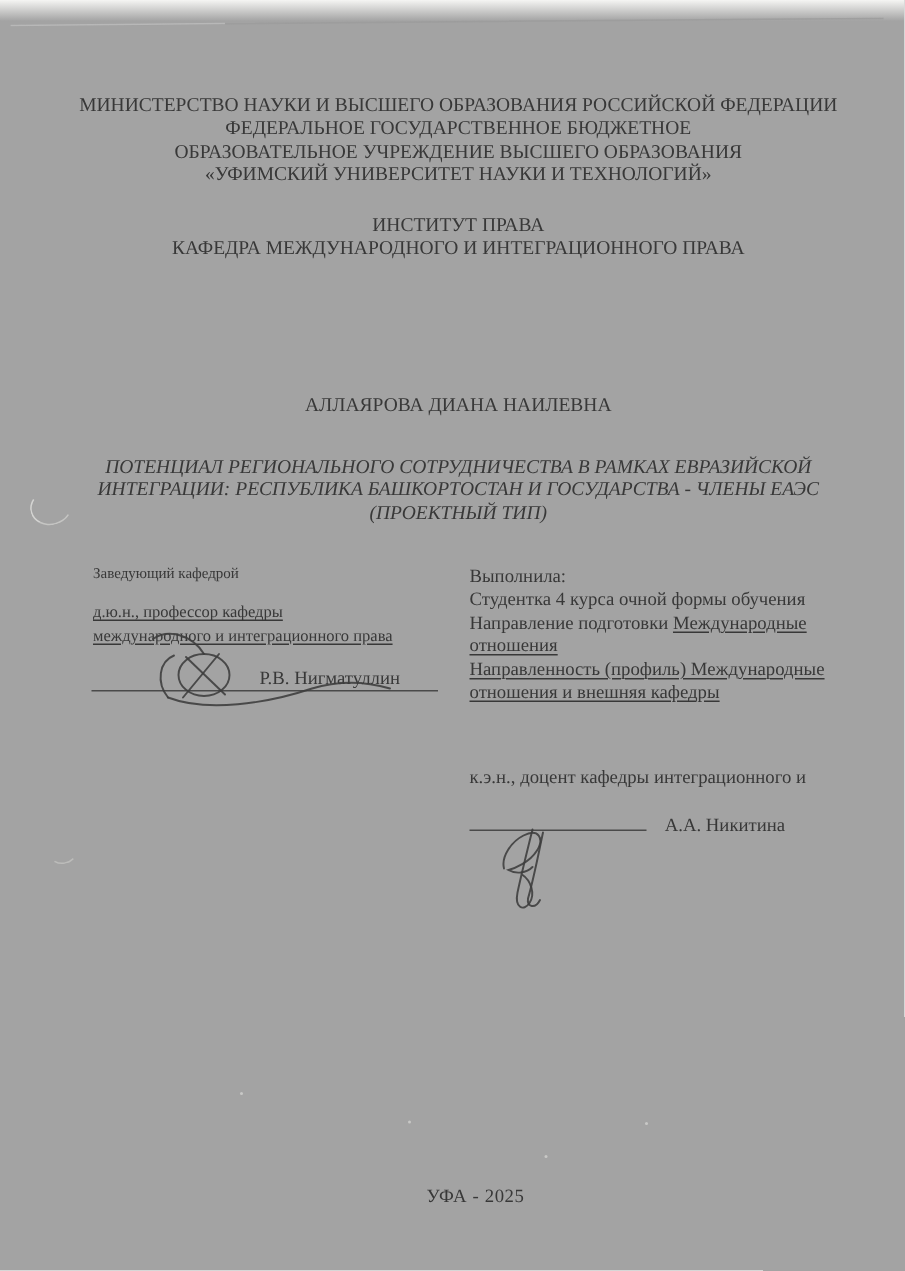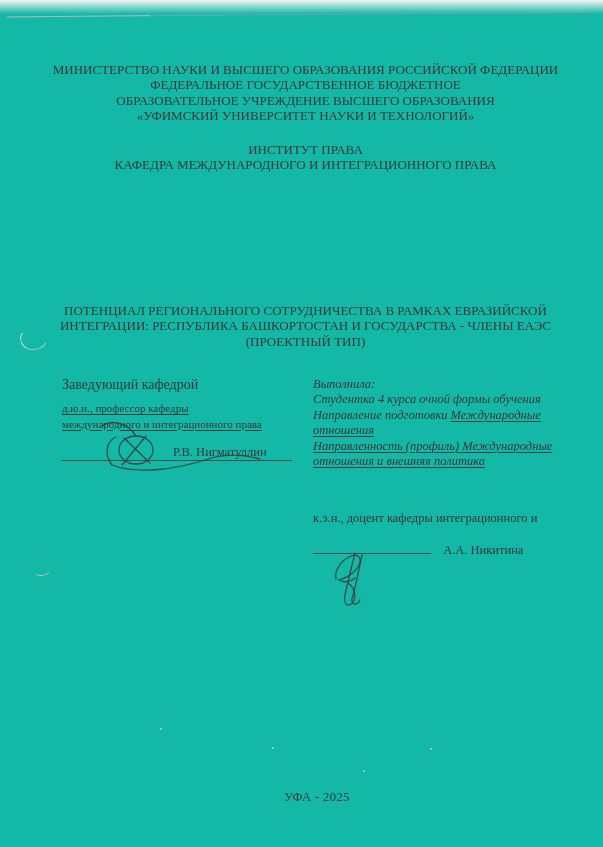--- a/index.html
+++ b/index.html
@@ -1,40 +1,40 @@
 <!DOCTYPE html>
 <html><head>
 <meta charset="utf-8">
 <style>
   html,body{margin:0;padding:0;background:#ffffff;}
   .page{
     position:relative;width:603px;height:847px;margin:0;
-    background:#14b8a6;overflow:hidden;
+    background:#a3a3a3;overflow:hidden;
     font-family:"Liberation Serif","DejaVu Serif",serif;
     color:#383838;
   }
   .edge-strip{position:absolute;top:0;left:0;right:0;height:14px;
     background:linear-gradient(to bottom,#f5f5f3,rgba(255,255,255,0));}
   .edge-line{position:absolute;top:0;left:0;}
   .blk{position:absolute;left:33px;right:25px;text-align:center;
     font-size:13px;line-height:15.4px;}
   .ln{white-space:nowrap;}
   .ministry{top:62px;}
   .institute{top:142px;}
   .worktype{top:220px;}
   .author{top:262px;}
-  .titleblk{top:303px;}
+  .titleblk{top:303px;font-style:italic;}
   .u{text-decoration:underline;text-underline-offset:2px;text-decoration-thickness:1px;}
-  .left-heading{position:absolute;left:62px;top:377px;font-size:14px;white-space:nowrap;}
+  .left-heading{position:absolute;left:62px;top:377px;font-size:10px;white-space:nowrap;}
   .left-creds{position:absolute;left:62px;top:401px;font-size:11px;line-height:15.6px;white-space:nowrap;}
   .left-sig-row{position:absolute;left:61px;top:443px;width:231px;height:17px;
     border-bottom:1px solid #4a4a4a;font-size:12.5px;}
   .signer-name{position:absolute;left:112px;bottom:0;white-space:nowrap;margin-top:15px;}
   .right-col{position:absolute;left:313px;top:377px;width:268px;
-    font-size:12.5px;line-height:15.4px;font-style:italic;}
+    font-size:12.5px;line-height:15.4px;}
   .right-col > div{white-space:nowrap;}
   .sup-col{position:absolute;left:313px;top:511px;width:275px;
     font-size:12.5px;line-height:15.4px;}
   .sup-col > div{white-space:nowrap;}
   .sup-sig-row{margin-top:13px;white-space:nowrap;}
   .sig-line{display:inline-block;width:118px;height:14px;border-bottom:1.2px solid #4a4a4a;}
   .sup-name{margin-left:9px;}
   .footer{position:absolute;left:0;right:0;top:790px;text-align:center;
     font-size:12.5px;letter-spacing:0.4px;padding-left:31px;}
   .sig{position:absolute;}
@@ -70,20 +70,21 @@
     <div class="ln">ОБРАЗОВАТЕЛЬНОЕ УЧРЕЖДЕНИЕ ВЫСШЕГО ОБРАЗОВАНИЯ</div>
     <div class="ln">«УФИМСКИЙ УНИВЕРСИТЕТ НАУКИ И ТЕХНОЛОГИЙ»</div>
   </div>
 
   <div class="blk institute">
     <div class="ln">ИНСТИТУТ ПРАВА</div>
     <div class="ln">КАФЕДРА МЕЖДУНАРОДНОГО И ИНТЕГРАЦИОННОГО ПРАВА</div>
   </div>
 
 
+  <div class="blk author">АЛЛАЯРОВА ДИАНА НАИЛЕВНА</div>
 
   <div class="blk titleblk">
     <div class="ln">ПОТЕНЦИАЛ РЕГИОНАЛЬНОГО СОТРУДНИЧЕСТВА В РАМКАХ ЕВРАЗИЙСКОЙ</div>
     <div class="ln">ИНТЕГРАЦИИ: РЕСПУБЛИКА БАШКОРТОСТАН И ГОСУДАРСТВА - ЧЛЕНЫ ЕАЭС</div>
     <div class="ln">(ПРОЕКТНЫЙ ТИП)</div>
   </div>
 
   <div class="crescent c1"></div>
   <div class="crescent c2"></div>
 
@@ -106,21 +107,21 @@
     <path d="M58,19 L34,48"></path>
     <path d="M24,48 C50,58 90,52 120,42 C140,36 158,38 172,42"></path>
   </svg>
 
   <div class="right-col">
     <div>Выполнила:</div>
     <div>Студентка 4 курса очной формы обучения</div>
     <div><span>Направление подготовки </span><span class="u">Международные</span></div>
     <div><span class="u">отношения</span></div>
     <div><span class="u">Направленность (профиль) Международные</span></div>
-    <div><span class="u">отношения и внешняя политика</span></div>
+    <div><span class="u">отношения и внешняя кафедры</span></div>
   </div>
 
   <div class="sup-col">
     <div>к.э.н., доцент кафедры интеграционного и</div>
     <div class="sup-sig-row">
       <span class="sig-line"></span>
       <span class="sup-name">А.А. Никитина</span>
     </div>
   </div>
 

